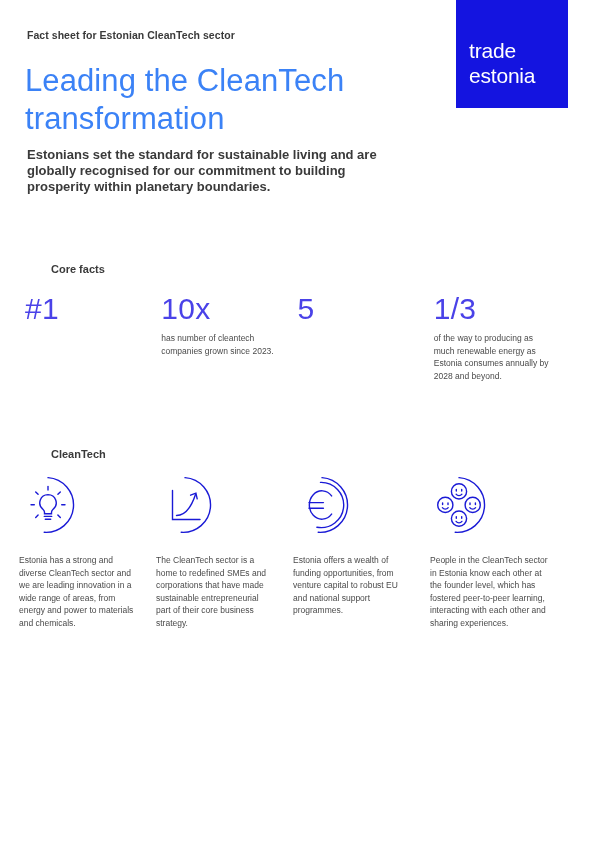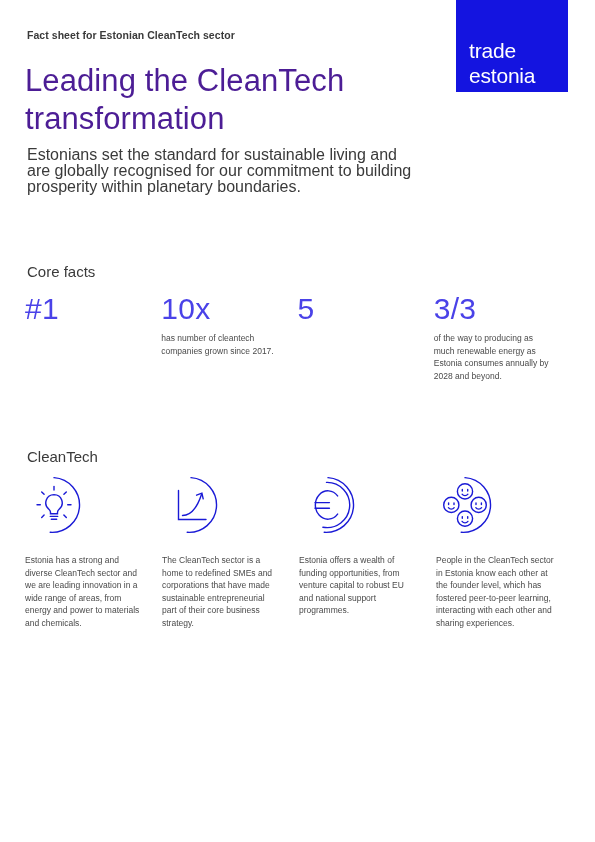--- a/index.html
+++ b/index.html
@@ -19,21 +19,21 @@
     background: #ffffff;
     overflow: hidden;
   }
 
   
   .logo-box {
     position: absolute;
     left: 456px;
     top: 0px;
     width: 112px;
-    height: 92px;
+    height: 108px;
     background: #1414e0;
     box-sizing: border-box;
   }
   .logo-text {
     position: absolute;
     left: 13px;
     top: 38px;
     color: #ffffff;
     font-size: 21px;
     line-height: 25px;
@@ -53,41 +53,42 @@
     letter-spacing: 0.05px;
   }
   .headline {
     position: absolute;
     left: 25px;
     top: 62px;
     width: 400px;
     font-size: 31px;
     line-height: 38px;
     font-weight: 300;
-    color: #4c1d95;
+    color: #3b82f6;
     letter-spacing: 0.1px;
     white-space: pre-line;
   }
   .lede {
     position: absolute;
     left: 27px;
     top: 147px;
     width: 385px;
-    font-size: 16px;
+    font-size: 13px;
     line-height: 16px;
-    font-weight: normal;
+    font-weight: bold;
     color: #3a3a3a;
   }
 
   
   .section-label {
     position: absolute;
-    font-size: 15px;
-    font-weight: normal;
+    font-size: 11px;
+    font-weight: bold;
     color: #3a3a3a;
+    margin-left: 24px;
   }
   .section-label.core { left: 27px; top: 263px; }
   .section-label.strengths { left: 27px; top: 448px; }
 
   
   .facts {
     position: absolute;
     left: 25px;
     top: 292px;
     width: 545px;
@@ -108,21 +109,21 @@
   }
   .fact-text {
     font-size: 8.5px;
     line-height: 12.6px;
     color: #4a4a4a;
   }
 
   
   .strengths {
     position: absolute;
-    left: 25px;
+    left: 19px;
     top: 476px;
     width: 548px;
     display: flex;
   }
   .strength {
     width: 139px;
     box-sizing: border-box;
     padding-right: 18px;
   }
   .strength-icon {
@@ -152,27 +153,27 @@
 transformation</div>
   <div class="lede">Estonians set the standard for sustainable living and are globally recognised for our commitment to building prosperity within planetary boundaries.</div>
 
   <div class="section-label core">Core facts</div>
   <div class="facts">
     <div class="fact">
       <div class="fact-figure">#1</div>
     </div>
     <div class="fact">
       <div class="fact-figure">10x</div>
-      <div class="fact-text">has number of cleantech companies grown since 2017.</div>
+      <div class="fact-text">has number of cleantech companies grown since 2023.</div>
     </div>
     <div class="fact">
       <div class="fact-figure">5</div>
     </div>
     <div class="fact">
-      <div class="fact-figure">3/3</div>
+      <div class="fact-figure">1/3</div>
       <div class="fact-text">of the way to producing as much renewable energy as Estonia consumes annually by 2028 and beyond.</div>
     </div>
   </div>
 
   <div class="section-label strengths">CleanTech</div>
   <div class="strengths">
 
     <div class="strength">
       <svg class="strength-icon" viewBox="0 0 58 58">
         <g fill="none" stroke="#1a1ad6" stroke-width="1.4" stroke-linecap="round">

